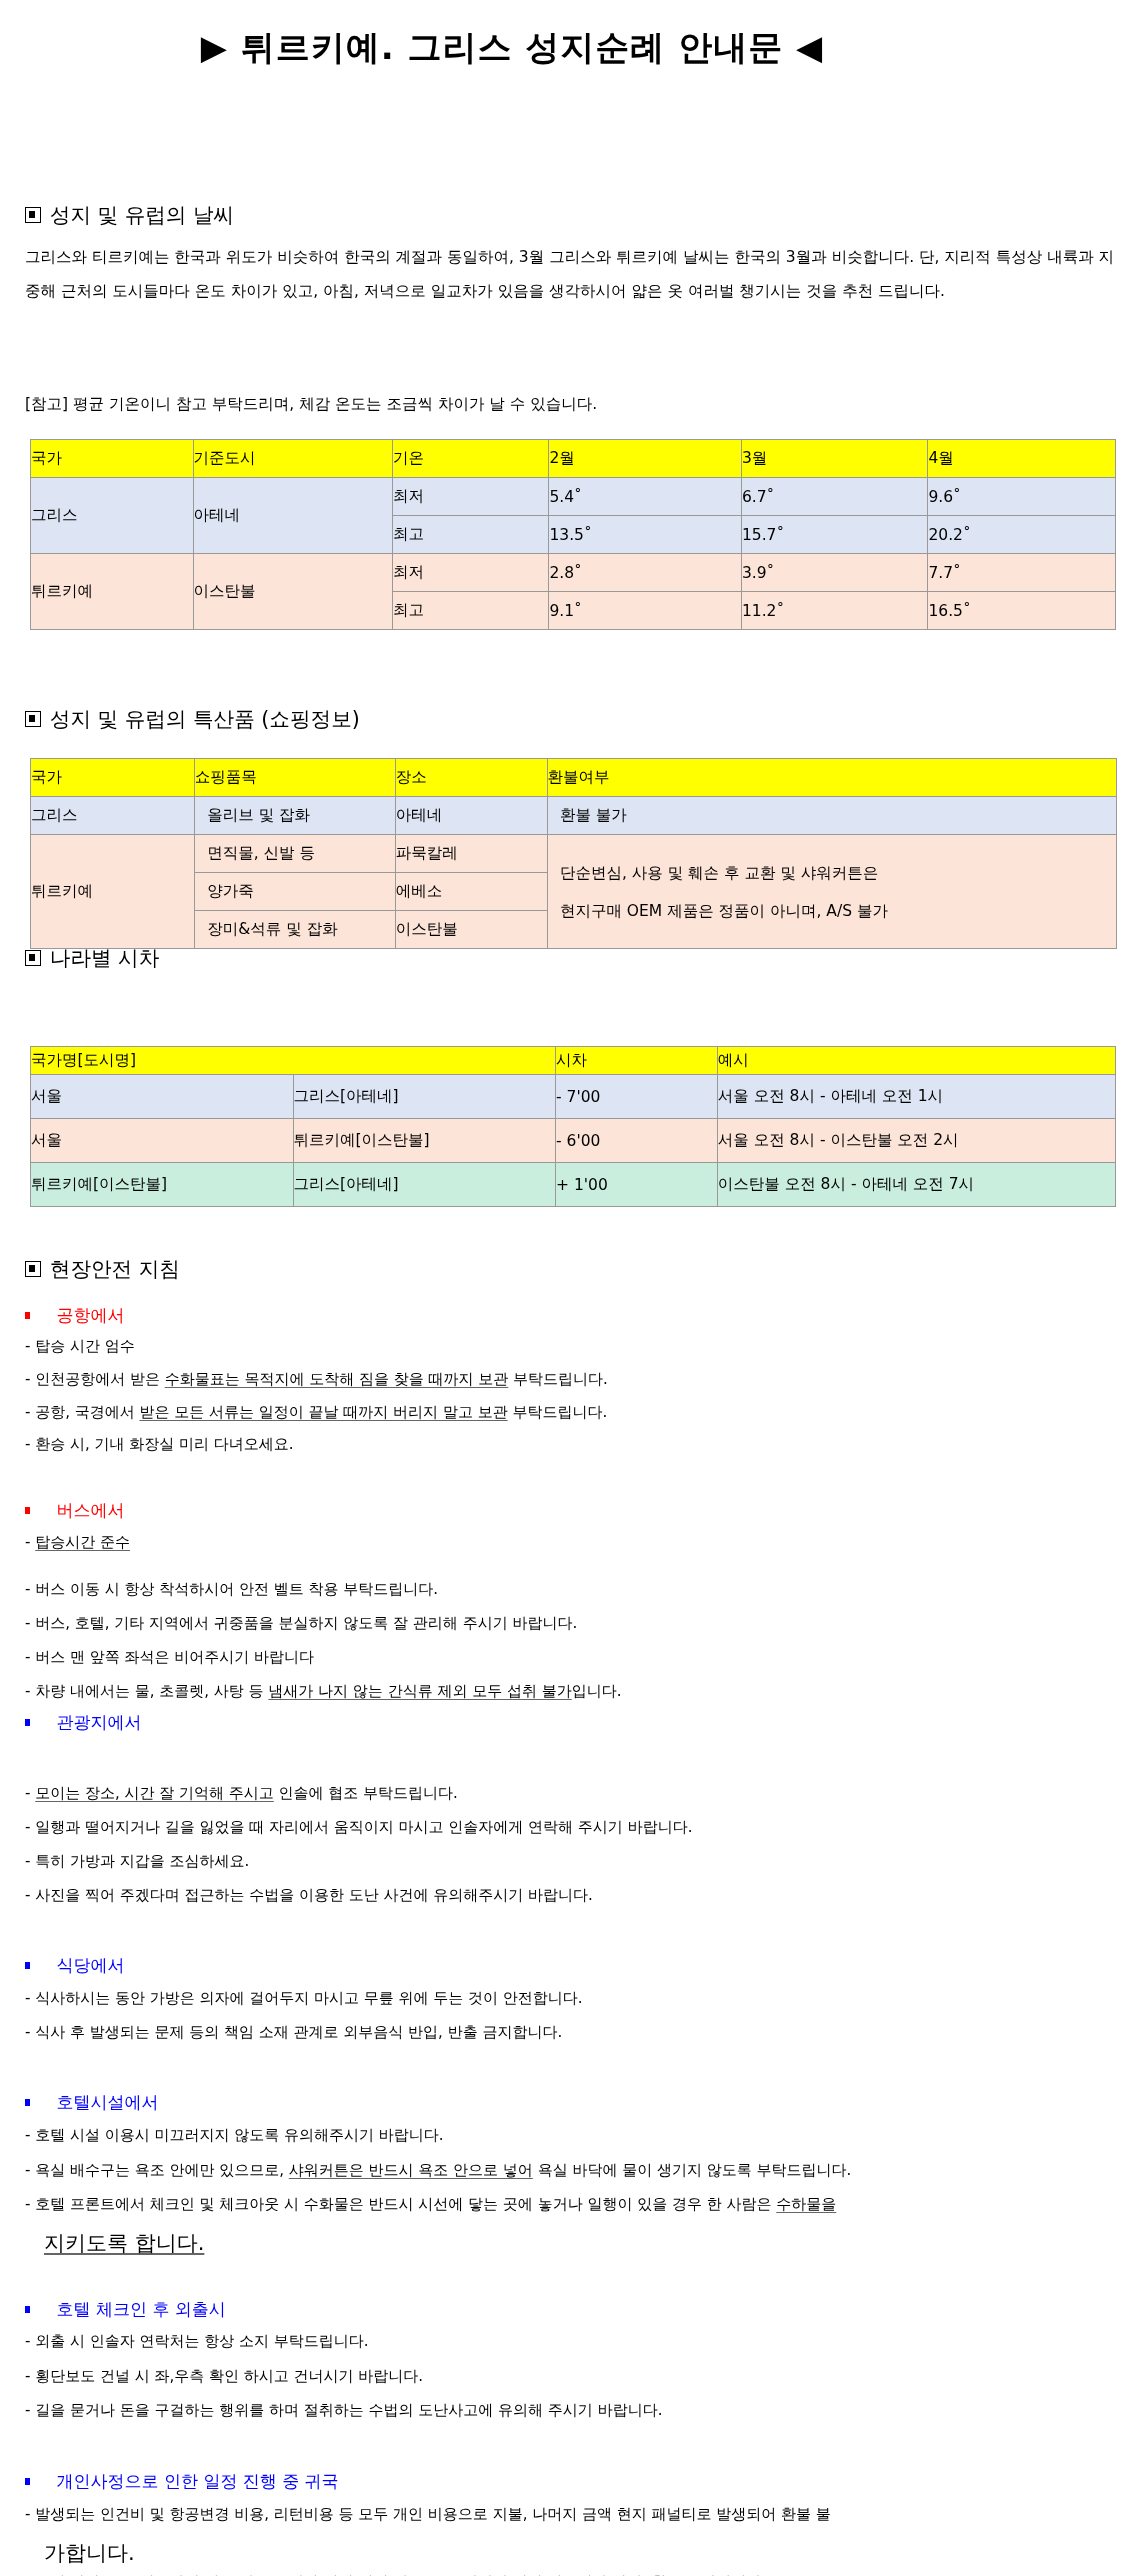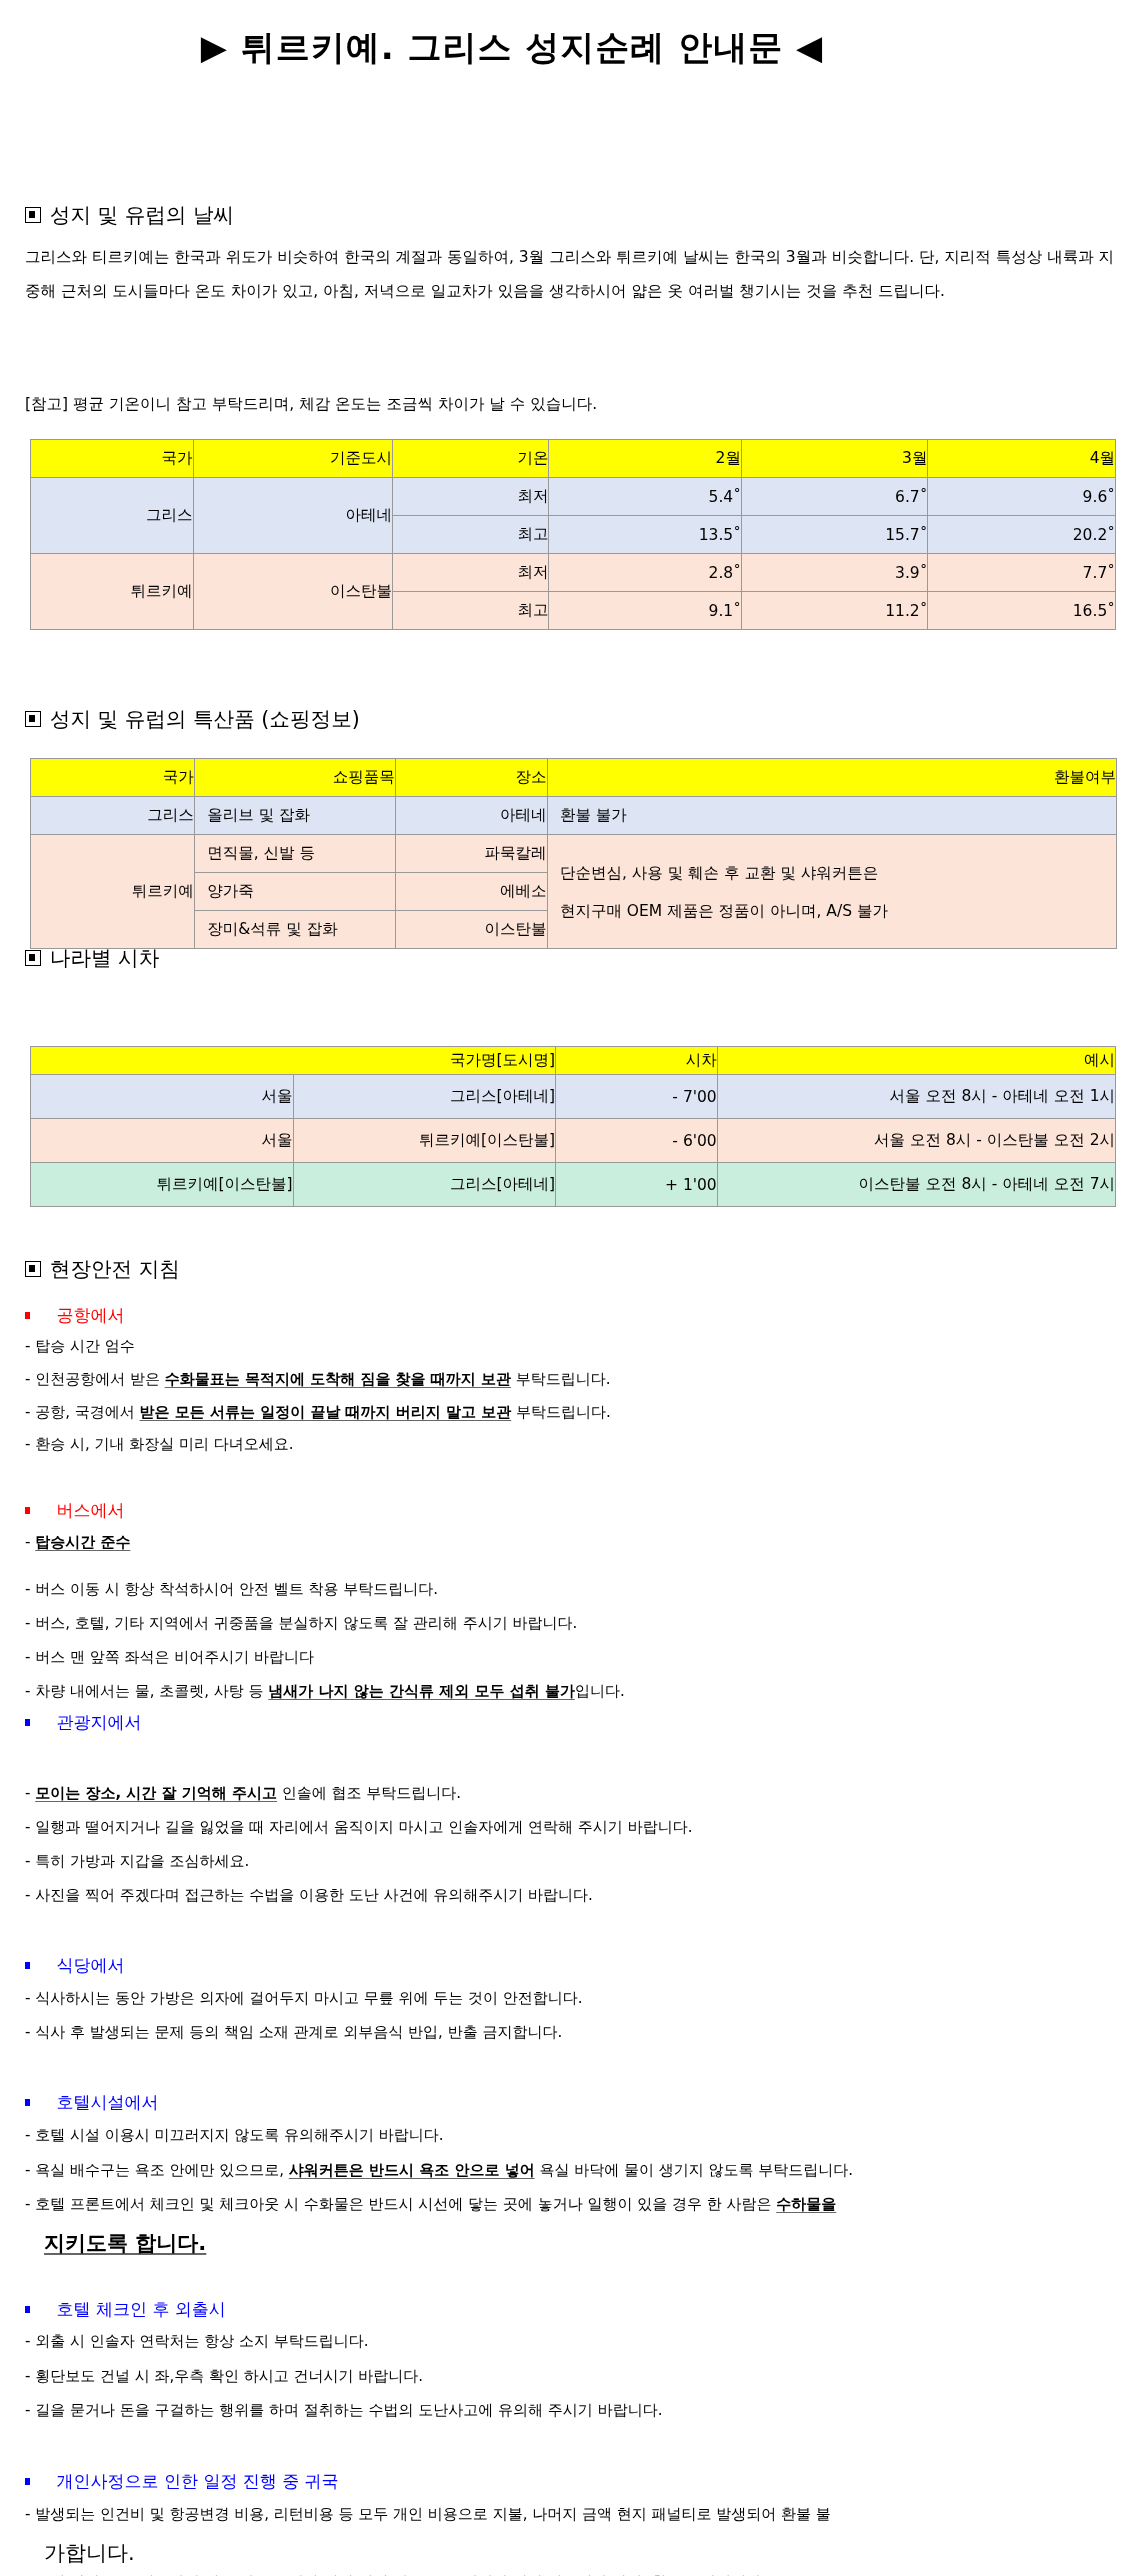--- a/index.html
+++ b/index.html
@@ -11,23 +11,23 @@
   .secbox { width:15.5px; height:15.5px; border:1.5px solid #000; box-sizing:border-box; position:relative; display:inline-block; }
   .secbox::after { content:""; position:absolute; left:3.1px; top:3.1px; width:6.2px; height:6.2px; background:#000; }
   .para { left:25px; width:1103px; font-size:15.5px; line-height:34px; }
   .line { left:25px; font-size:15.5px; white-space:nowrap; }
   .sub { left:25px; font-size:17px; display:flex; align-items:center; }
   .sub .sq { width:4.6px; height:7.2px; display:inline-block; margin-right:27px; }
   .red { color:#ff0000; } .red .sq { background:#ff0000; }
   .blue { color:#0000ff; } .blue .sq { background:#0000ff; }
   .bl { left:25px; font-size:15px; white-space:nowrap; }
   .bl2 { left:44px; font-size:21px; white-space:nowrap; }
-  u { text-decoration:underline; text-decoration-color:#666; text-underline-offset:3.1px;font-weight:bold; }
+  u { text-decoration:underline; text-decoration-color:#666; text-underline-offset:3.1px; }
   table { border-collapse:collapse; position:absolute; font-size:15.5px; }
-  td, th { text-align:right; padding:0; font-weight:normal; }
+  td, th { text-align:left; padding:0; font-weight:normal; }
   .t1 td, .t2 td, .t3 td { border:0.5px solid #999; }
   .t1, .t2, .t3 { border-top:1.5px solid #333; border-bottom:1.5px solid #333; }
   .yel { background:#ffff00; }
   .lblue { background:#dde5f4; }
   .peach { background:#fde4d8; }
   .mint { background:#c9eede; }
   .left { text-align:left; padding-left:12.4px; }
 </style>
 </head>
 <body>

